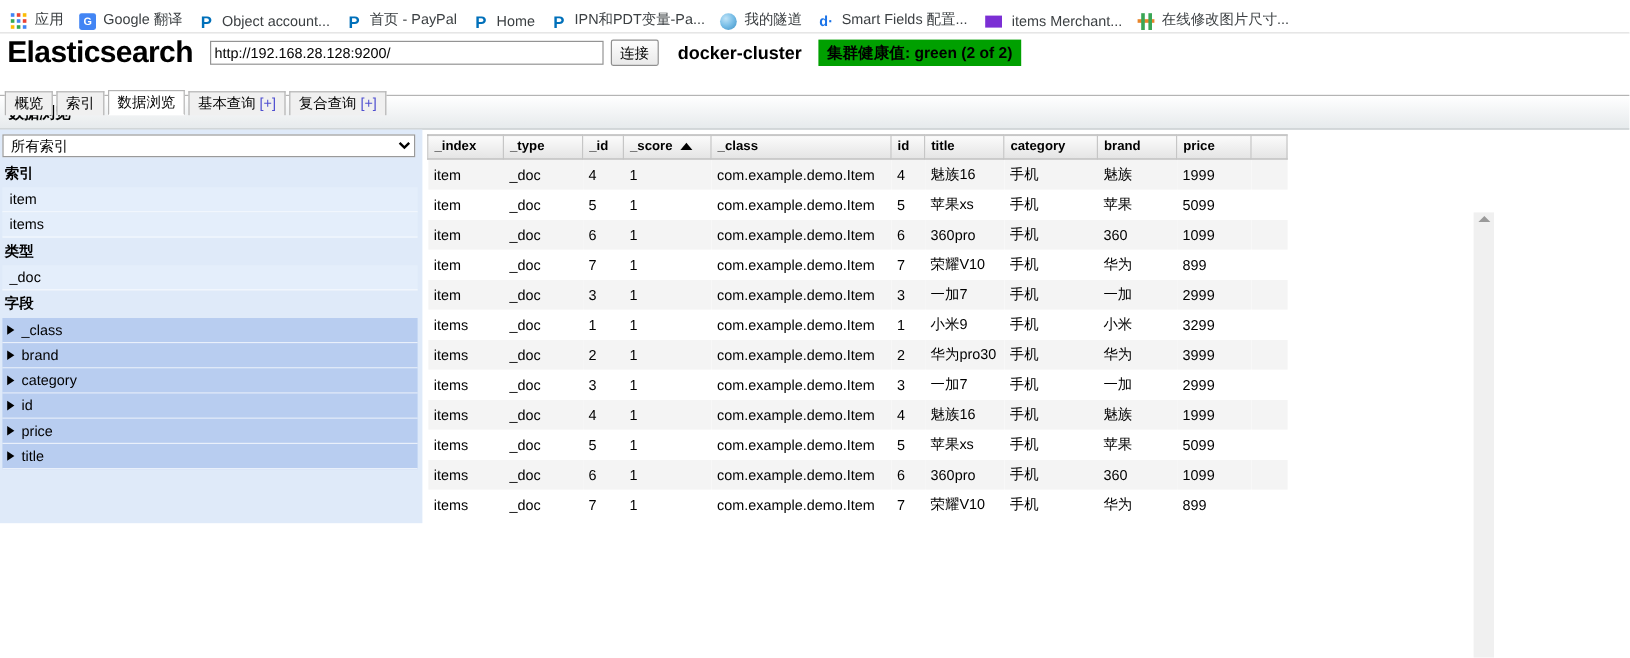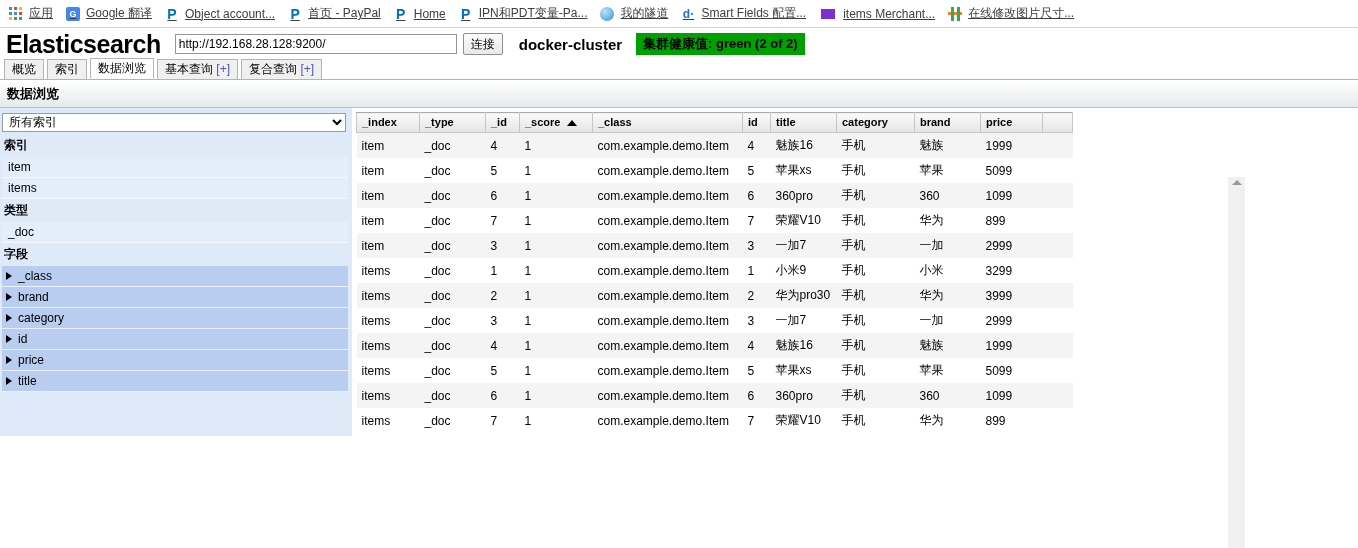--- a/index.html
+++ b/index.html
@@ -17,29 +17,28 @@
     background: #ffffff;
     border-bottom: 1px solid #d6d6d6;
     display: flex;
     align-items: center;
     padding: 0 4px;
     overflow: hidden;
     white-space: nowrap;
   }
   .bm-item {
     display: flex;
-    align-items: center;
+    align-items: flex-end;
     height: 22px;
     padding: 0 8px 0 5px;
     font-size: 12px;
     color: #3c4043;
     flex: 0 0 auto;
     border-radius: 3px;
     cursor: default;
-    text-decoration: underline;
   }
   .bm-label { margin-left: 6px; }
   .bm-ico {
     width: 14px; height: 14px;
     flex: 0 0 14px;
     position: relative;
     display: inline-block;
   }
 
   
@@ -88,21 +87,21 @@
   #es-title {
     font-family: "Liberation Sans", "DejaVu Sans", sans-serif;
     font-size: 25px;
     font-weight: bold;
     letter-spacing: -0.5px;
     color: #000;
     margin-right: 14px;
     white-space: nowrap;
   }
   #es-url {
-    width: 282px; height: 20px;
+    width: 328px; height: 20px;
     font-size: 12px;
     font-family: "Liberation Sans", sans-serif;
     padding: 1px 3px;
     border: 1px solid #949494;
     background: #fff;
     color: #000;
   }
   #connect-btn {
     margin-left: 6px;
     height: 22px;
@@ -144,21 +143,21 @@
   }
   .tab {
     font-size: 12px;
     color: #000;
     padding: 2px 7px 3px 7px;
     margin-right: 3px;
     border: 1px solid #b4b4b4;
     border-bottom: none;
     background: #f0f0f0;
     position: relative;
-    top: 0;
+    top: 17px;
     cursor: pointer;
     white-space: nowrap;
     line-height: 14px;
   }
   .tab.active { background: #ffffff; border-bottom: 1px solid #fff; }
   .tab .plus { color: #4f4fd0; }
 
   
   #section-title {
     height: 28px;

